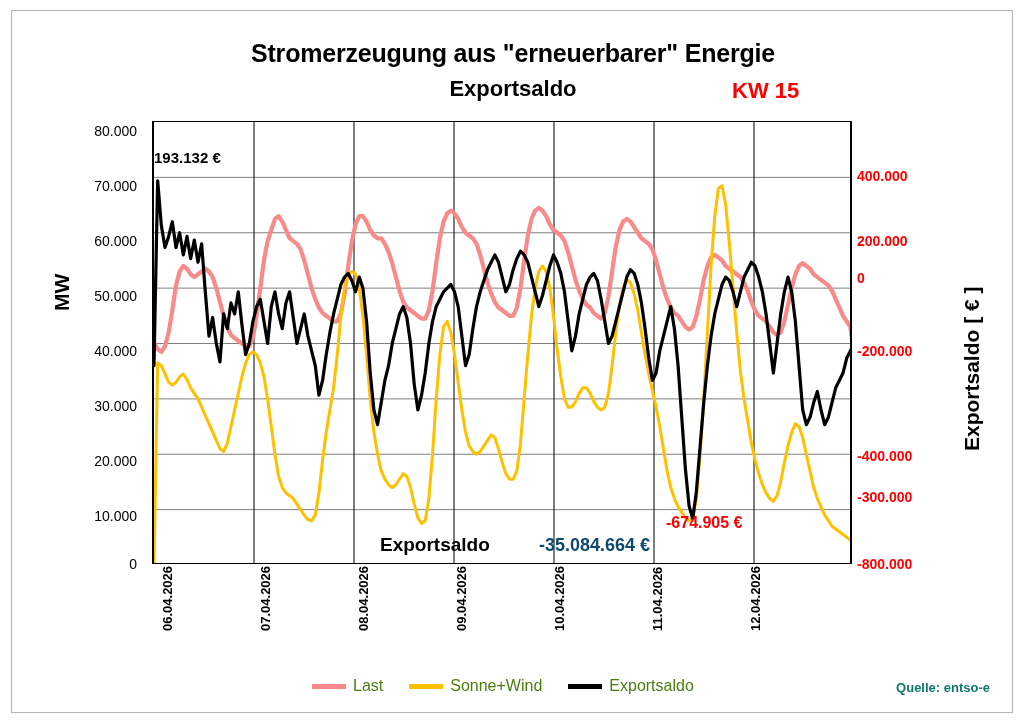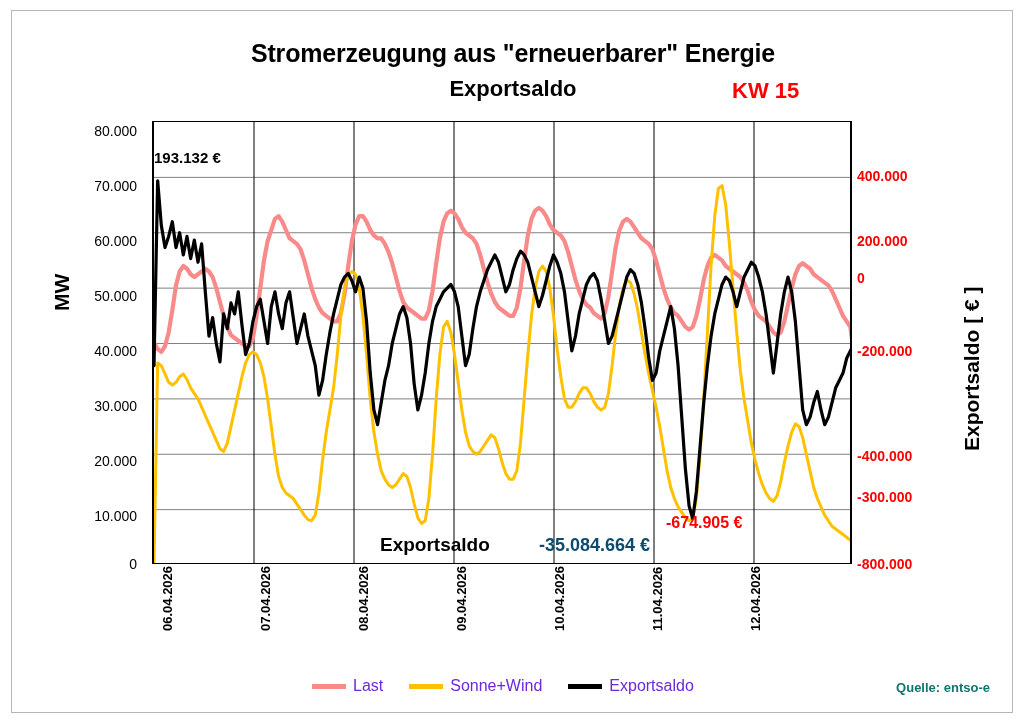--- a/index.html
+++ b/index.html
@@ -173,21 +173,21 @@
     align-items: center;
     gap: 7px;
   }
   .legend-swatch {
     width: 34px;
     height: 5px;
     display: inline-block;
   }
   .legend-label {
     font-size: 16px;
-    color: #6d28d9;
+    color: #4d7c0f;
   }
   .source {
     position: absolute;
     right: 22px;
     top: 669px;
     font-size: 13px;
     font-weight: bold;
     color: #0f766e;
   }
 </style>

